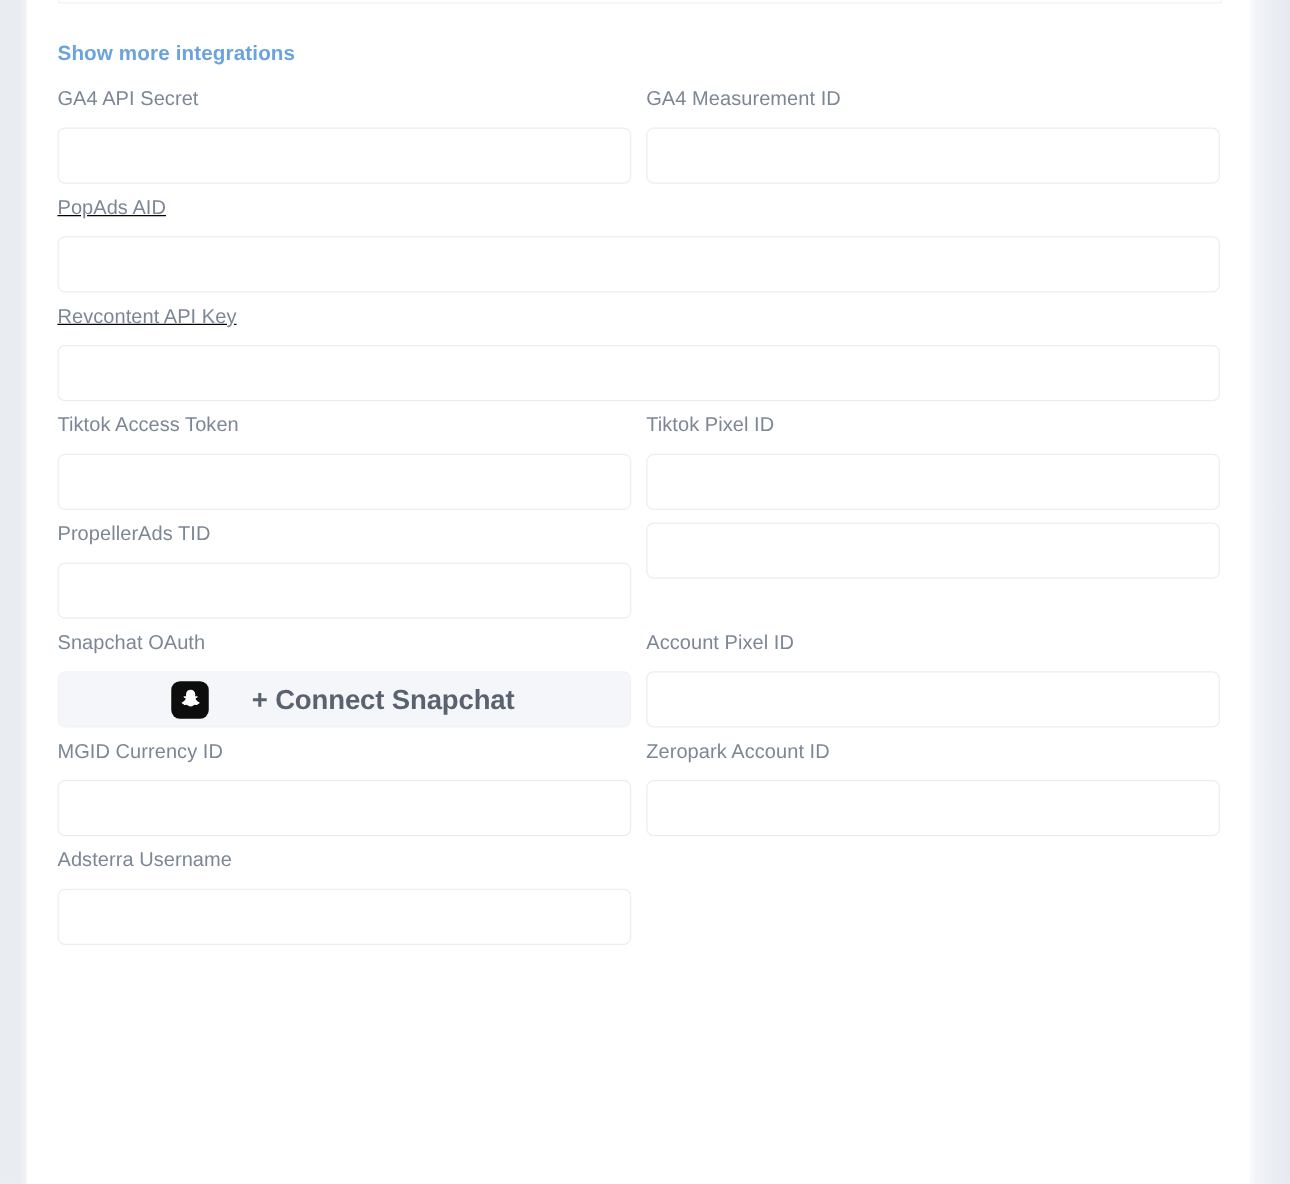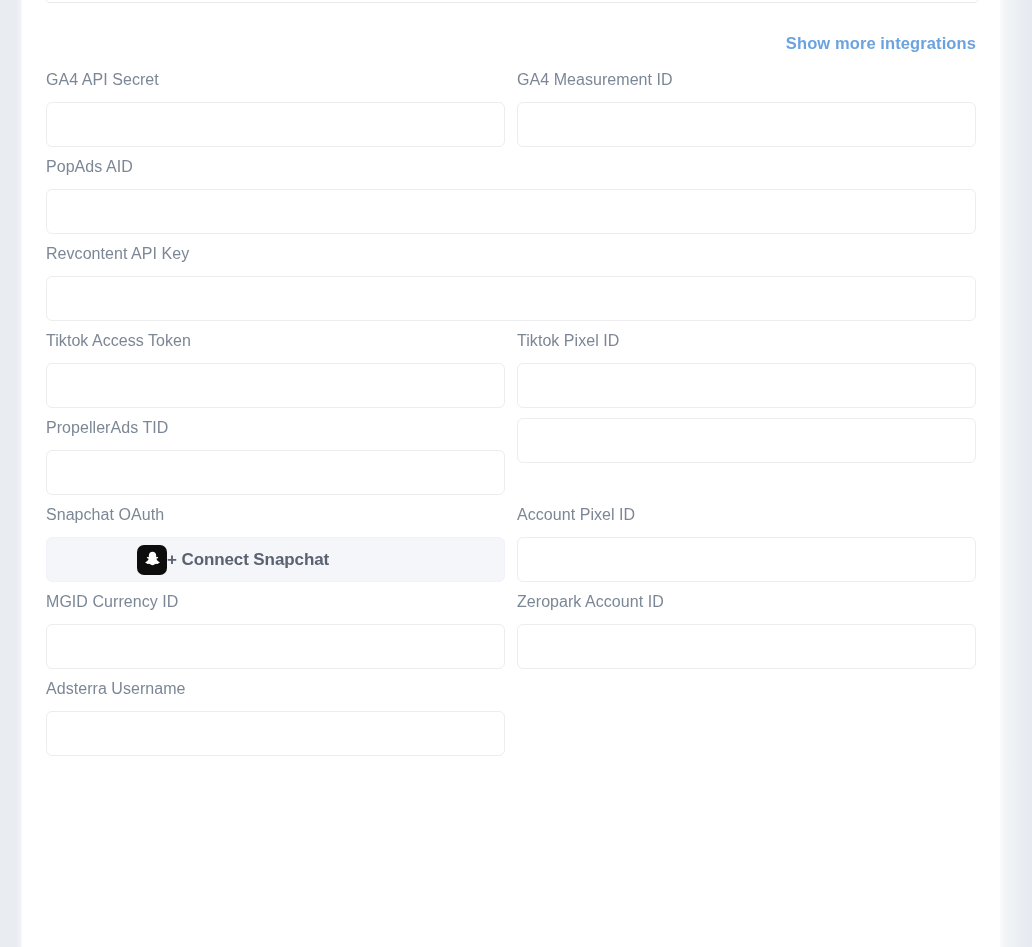--- a/index.html
+++ b/index.html
@@ -62,21 +62,21 @@
   .form-body {
     position: absolute;
     left: 0;
     top: 0;
     width: 978px;
     padding: 0 24px;
   }
 
   
   .show-more-row {
-    text-align: right;
+    text-align: left;
     padding-top: 33px;
     padding-bottom: 0px;
     height: 60px;
   }
   .show-more-link {
     display: inline-block;
     color: #6ba3e0;
     font-size: 16.5px;
     font-weight: 600;
     letter-spacing: 0.1px;
@@ -91,21 +91,21 @@
     width: 930px;
     margin-bottom: 0px;
   }
   .field-group {
     padding-top: 10px;
   }
   .field-group.half {
     width: 471px;
   }
   .field-group.half:first-child { padding-right: 12px; }
-  .field-group.full  { width: 930px; }
+  .field-group.full  { width: 930px; text-decoration: underline; }
 
   .field-label {
     display: block;
     color: #7c8796;
     font-size: 16px;
     line-height: 20px;
     font-weight: 400;
     margin: 0 0 12px 0;
     letter-spacing: 0.05px;
     white-space: nowrap;
@@ -147,24 +147,24 @@
     margin-left: 90px;
     border-radius: 7px;
     background: #0d0d0d;
     display: flex;
     align-items: center;
     justify-content: center;
     flex: 0 0 auto;
   }
   .oauth-label {
     flex: 1 1 auto;
-    text-align: left;
+    text-align: center;
     padding-right: 58px;
     color: #5a6270;
-    font-size: 17px;
+    font-size: 22px;
     font-weight: bold;
     letter-spacing: -0.1px;
     white-space: nowrap;
   }
 </style>
 </head>
 <body>
 
 <div class="page">
   <div class="card">

